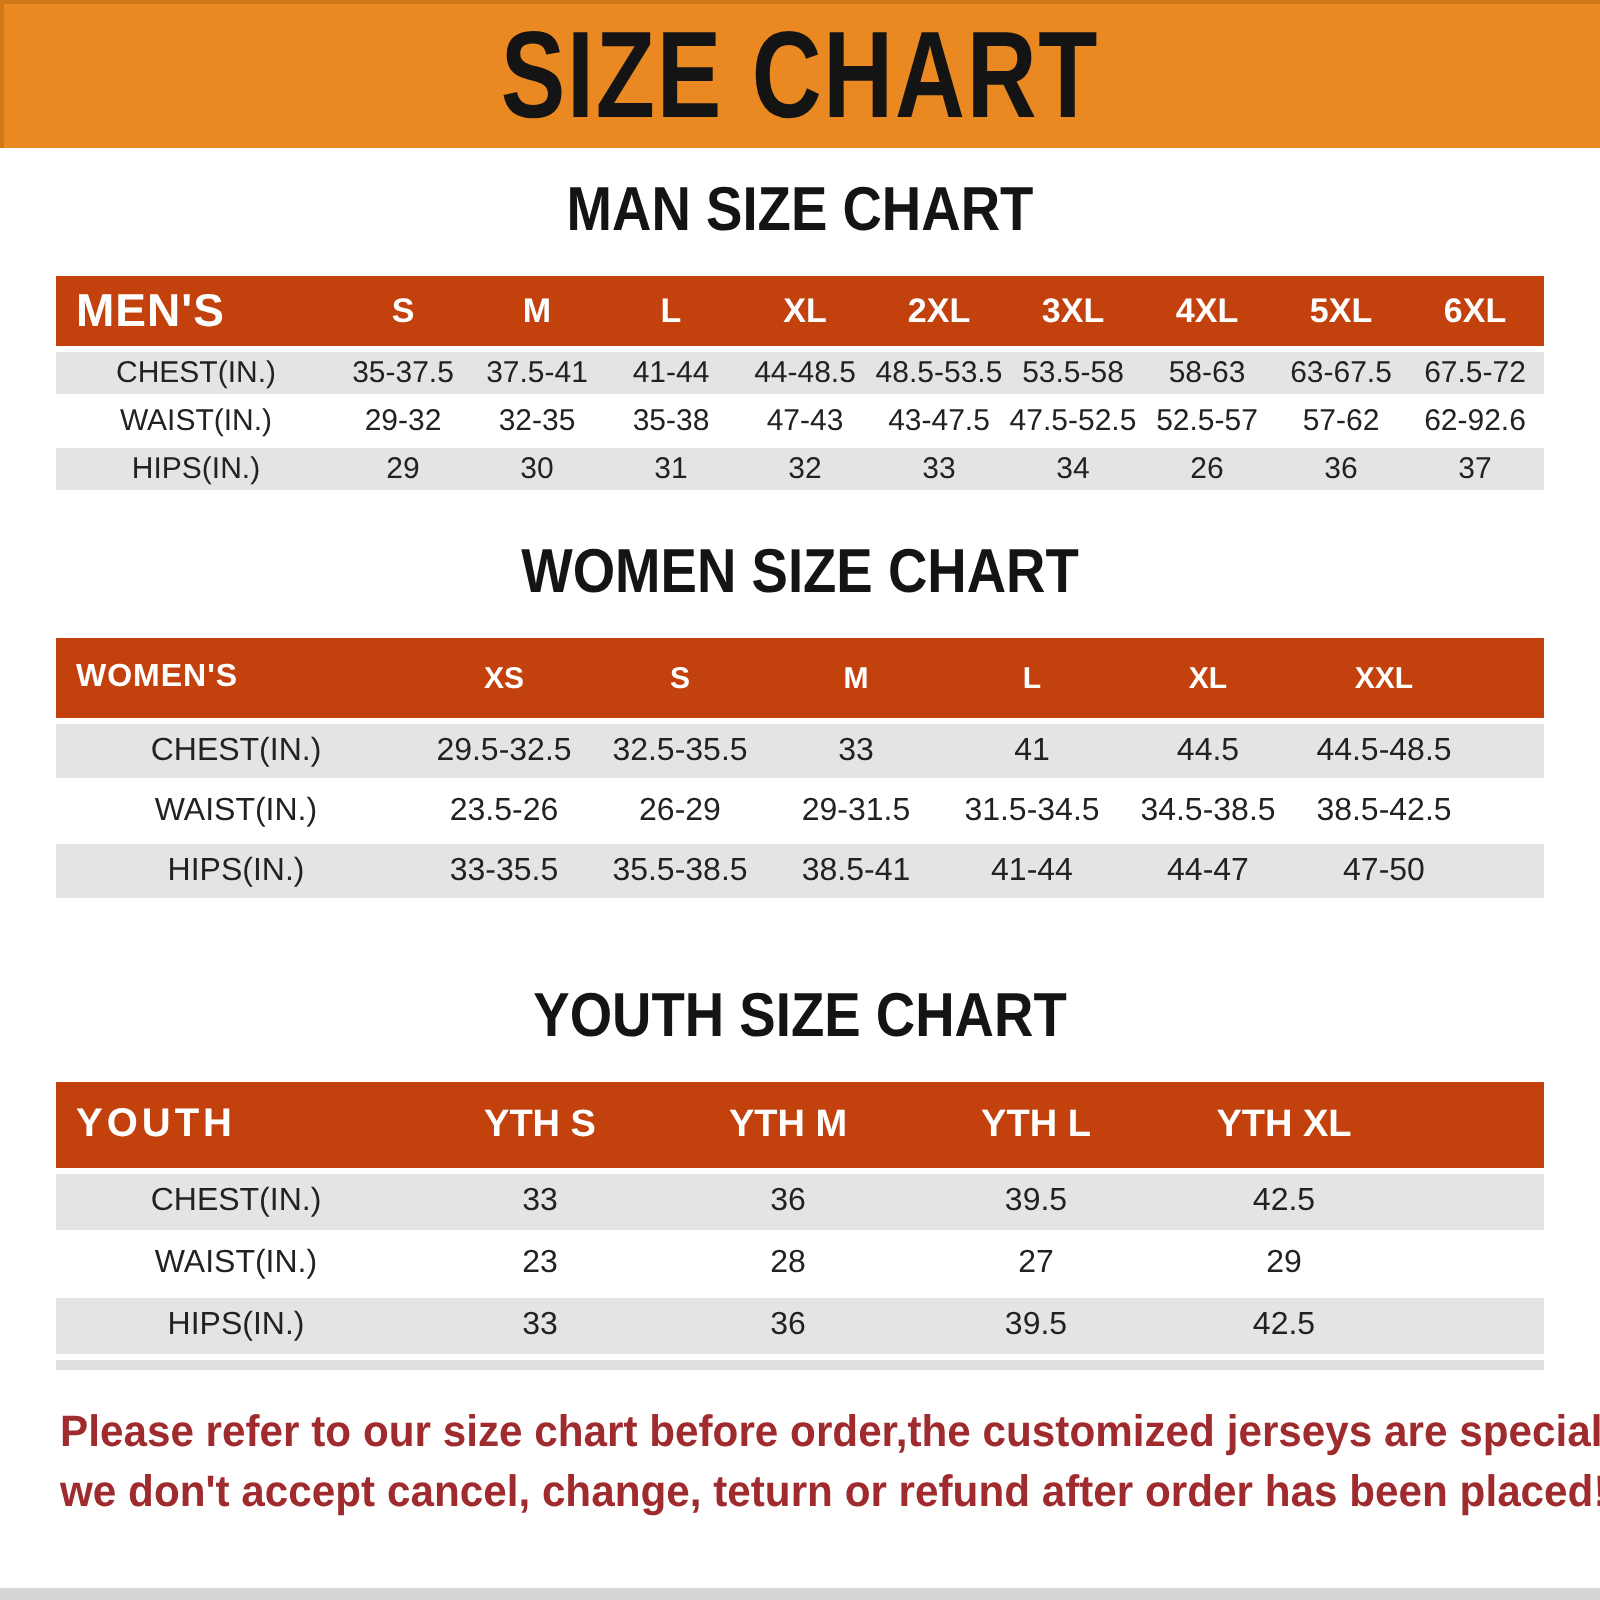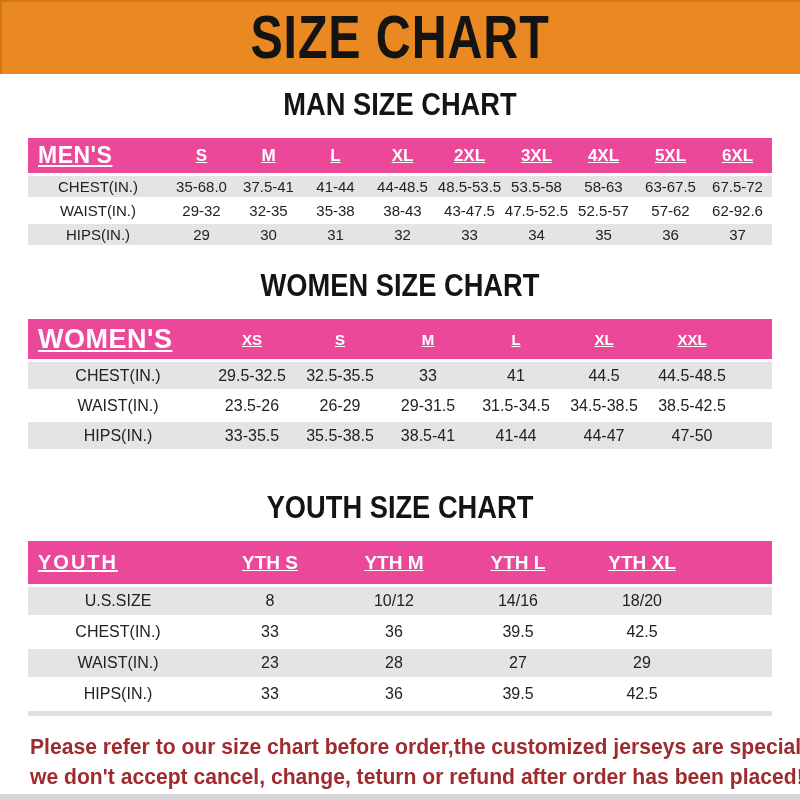--- a/index.html
+++ b/index.html
@@ -57,27 +57,26 @@
 
   
   table.size-table {
     width: 744px;
     margin: 12px auto 0 auto;
     border-collapse: separate;
     border-spacing: 0 3px;
     table-layout: fixed;
   }
   table.size-table th {
-    background: #ec4899;
+    background: #c2410c;
     color: #ffffff;
     font-weight: bold;
     vertical-align: middle;
     text-align: center;
     padding: 0;
-    text-decoration: underline;
   }
   table.size-table th.rowhead {
     text-align: left;
     padding-left: 10px;
   }
   table.size-table td {
     text-align: center;
     vertical-align: middle;
     color: #222222;
     padding: 0;
@@ -86,21 +85,21 @@
   table.size-table tbody tr:nth-child(even) { background: #ffffff; }
 
   
   .t-men th { height: 35px; font-size: 17px; }
   .t-men th.rowhead { font-size: 23px; letter-spacing: 0.5px; }
   .t-men td { height: 21px; font-size: 15px; }
 
   
   .t-women { margin-top: 12px; }
   .t-women th { height: 40px; font-size: 15px; }
-  .t-women th.rowhead { font-size: 27px; letter-spacing: 0.5px; }
+  .t-women th.rowhead { font-size: 16px; letter-spacing: 0.5px; }
   .t-women td { height: 27px; font-size: 16px; }
 
   
   .t-youth { margin-top: 14px; }
   .t-youth th { height: 43px; font-size: 19px; }
   .t-youth th.rowhead { font-size: 20px; letter-spacing: 2px; }
   .t-youth td { height: 28px; font-size: 16px; }
 
   .youth-bottom-bar {
     width: 744px;
@@ -167,53 +166,53 @@
             <th>3XL</th>
             <th>4XL</th>
             <th>5XL</th>
             <th>6XL</th>
             <th></th>
           </tr>
         </thead>
         <tbody>
           <tr>
             <td>CHEST(IN.)</td>
-            <td>35-68.0</td>
+            <td>35-37.5</td>
             <td>37.5-41</td>
             <td>41-44</td>
             <td>44-48.5</td>
             <td>48.5-53.5</td>
             <td>53.5-58</td>
             <td>58-63</td>
             <td>63-67.5</td>
             <td>67.5-72</td>
             <td></td>
           </tr>
           <tr>
             <td>WAIST(IN.)</td>
             <td>29-32</td>
             <td>32-35</td>
             <td>35-38</td>
-            <td>38-43</td>
+            <td>47-43</td>
             <td>43-47.5</td>
             <td>47.5-52.5</td>
             <td>52.5-57</td>
             <td>57-62</td>
             <td>62-92.6</td>
             <td></td>
           </tr>
           <tr>
             <td>HIPS(IN.)</td>
             <td>29</td>
             <td>30</td>
             <td>31</td>
             <td>32</td>
             <td>33</td>
             <td>34</td>
-            <td>35</td>
+            <td>26</td>
             <td>36</td>
             <td>37</td>
             <td></td>
           </tr>
         </tbody>
       </table>
   </section>
 
   <section>
     <h2 class="section-heading" id="heading-women">WOMEN SIZE CHART</h2>
@@ -291,28 +290,20 @@
             <th class="rowhead">YOUTH</th>
             <th>YTH S</th>
             <th>YTH M</th>
             <th>YTH L</th>
             <th>YTH XL</th>
             <th></th>
           </tr>
         </thead>
         <tbody>
           <tr>
-            <td>U.S.SIZE</td>
-            <td>8</td>
-            <td>10/12</td>
-            <td>14/16</td>
-            <td>18/20</td>
-            <td></td>
-          </tr>
-          <tr>
             <td>CHEST(IN.)</td>
             <td>33</td>
             <td>36</td>
             <td>39.5</td>
             <td>42.5</td>
             <td></td>
           </tr>
           <tr>
             <td>WAIST(IN.)</td>
             <td>23</td>

